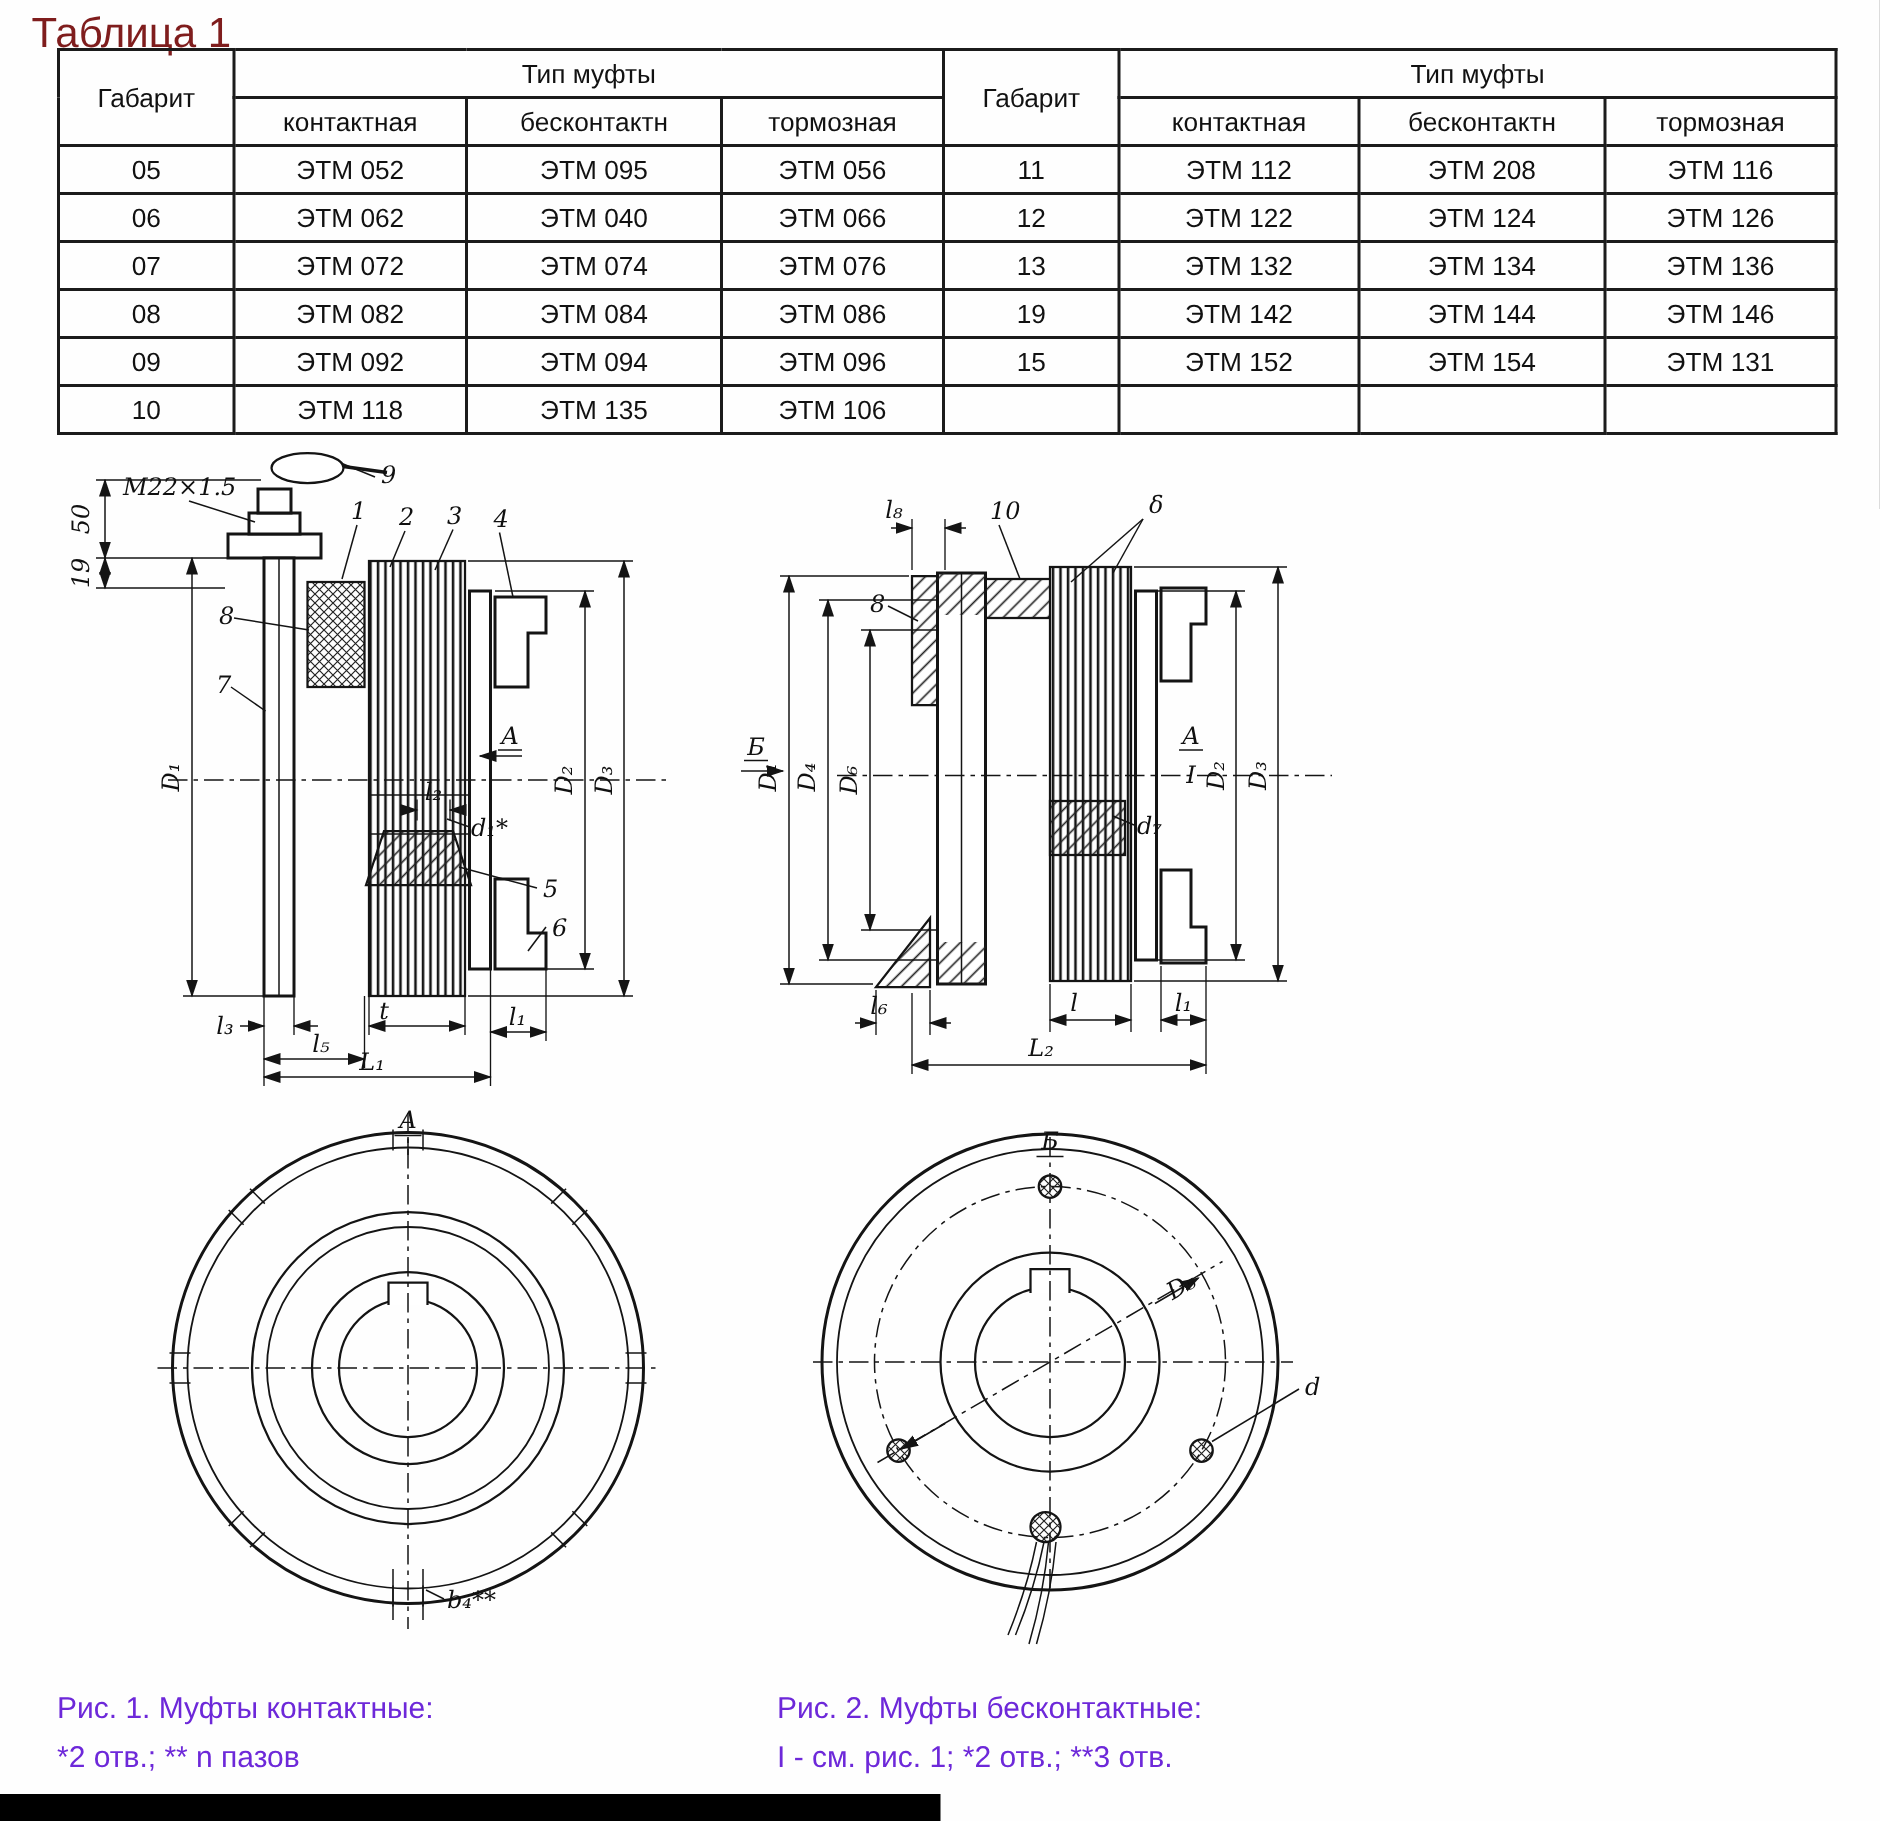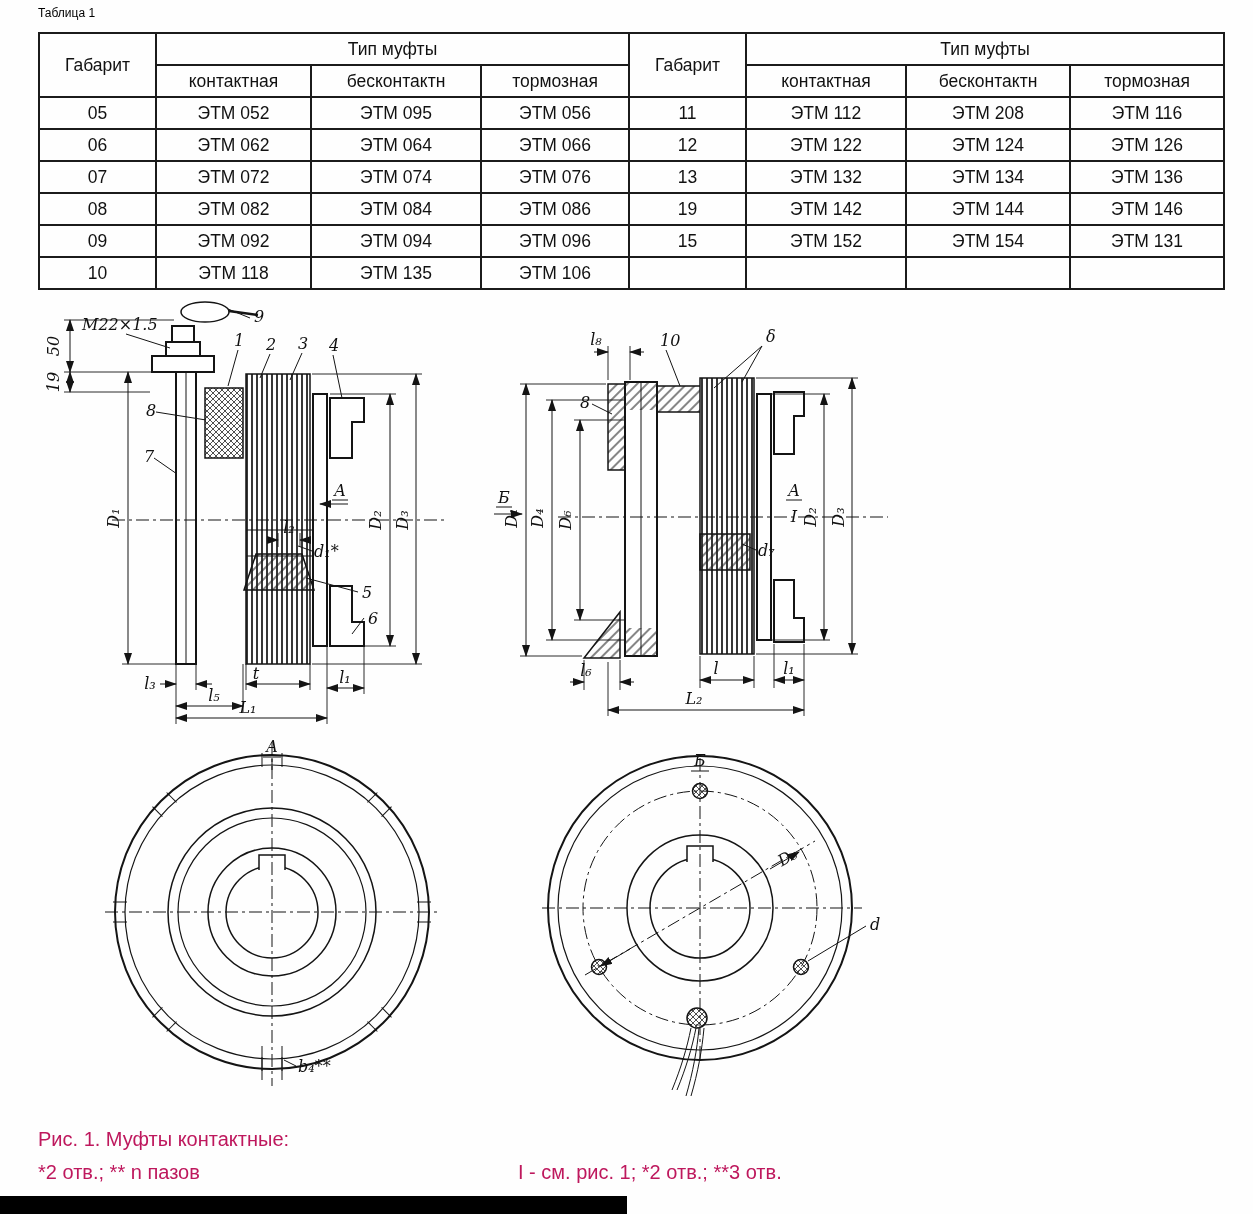--- a/index.html
+++ b/index.html
@@ -1,31 +1,31 @@
 <!DOCTYPE html>
 <html><head>
 <meta charset="utf-8">
 <style>
   html,body{margin:0;padding:0}
   body{background:#777}
   .page{position:relative;width:1253px;height:1214px;background:#fefefe;
         font-family:"Liberation Sans",sans-serif;color:#111;margin:0 auto;overflow:hidden}
-  .doc-title{position:absolute;left:38px;top:6px;font-size:12px;color:#000000}
+  .doc-title{position:absolute;left:21px;top:6px;font-size:28px;color:#7f1d1d}
   table.spec{position:absolute;left:38px;top:32px;border-collapse:collapse;table-layout:fixed;width:1185px}
   .spec th,.spec td{border:2px solid #1b1b1b;font-weight:400;font-size:17.5px;text-align:center;
         vertical-align:middle;padding:1px 2px;height:28px}
   svg.draw{position:absolute;left:0;top:288px;width:1253px;height:832px}
   .part{fill:#fff;stroke:#141414;stroke-width:2}
   .p15{fill:#fff;stroke:#141414;stroke-width:1.5}
   .thin{stroke:#141414;stroke-width:1;fill:none}
   .ext{stroke:#141414;stroke-width:0.9;fill:none}
   .dim{stroke:#141414;stroke-width:1;fill:none}
   .cl{stroke:#141414;stroke-width:1;fill:none;stroke-dasharray:13 4 3 4}
   .lbl{font-family:"DejaVu Serif",serif;font-style:italic;font-size:16px;fill:#101010}
-  .cap{position:absolute;font-size:20px;color:#be185d}
+  .cap{position:absolute;font-size:20px;color:#6d28d9}
   .bar{position:absolute;left:0;top:1196px;width:627px;height:18px;background:#000}
 </style>
 </head>
 <body>
 
 <div class="page">
 
   <div class="doc-title">Таблица 1</div>
 
   <table class="spec">
@@ -60,21 +60,21 @@
       <td>ЭТМ 095</td>
       <td>ЭТМ 056</td>
       <td>11</td>
       <td>ЭТМ 112</td>
       <td>ЭТМ 208</td>
       <td>ЭТМ 116</td>
     </tr>
     <tr>
       <td>06</td>
       <td>ЭТМ 062</td>
-      <td>ЭТМ 064</td>
+      <td>ЭТМ 040</td>
       <td>ЭТМ 066</td>
       <td>12</td>
       <td>ЭТМ 122</td>
       <td>ЭТМ 124</td>
       <td>ЭТМ 126</td>
     </tr>
     <tr>
       <td>07</td>
       <td>ЭТМ 072</td>
       <td>ЭТМ 074</td>
@@ -360,16 +360,17 @@
       <path d="M696,1028 C692,1048 686,1068 677,1090" class="thin"></path>
       <path d="M699,1028 C697,1050 693,1072 686,1096" class="thin"></path>
       <path d="M704,1028 C702,1050 698,1072 691,1096" class="thin"></path>
       <line x1="542" y1="908" x2="862" y2="908" class="cl"></line>
       <line x1="700" y1="758" x2="700" y2="1062" class="cl"></line>
     </g>
   </svg>
 
   <div class="cap" style="left:38px;top:1128px">Рис. 1. Муфты контактные:</div>
   <div class="cap" style="left:38px;top:1161px">*2 отв.; ** n пазов</div>
+  <div class="cap" style="left:518px;top:1128px">Рис. 2. Муфты бесконтактные:</div>
   <div class="cap" style="left:518px;top:1161px">I - см. рис. 1; *2 отв.; **3 отв.</div>
 
   <div class="bar"></div>
 </div>
 
 </body></html>

